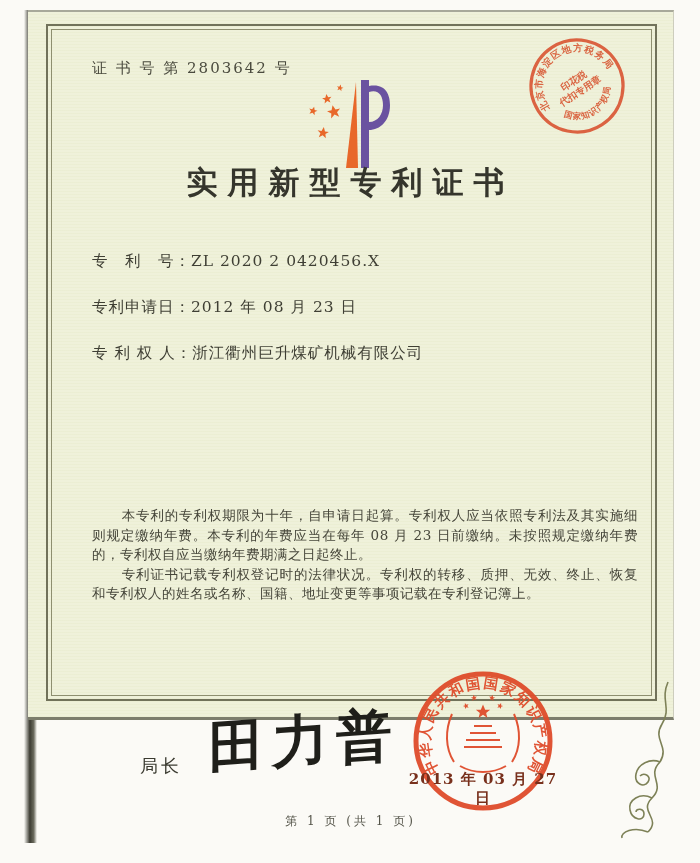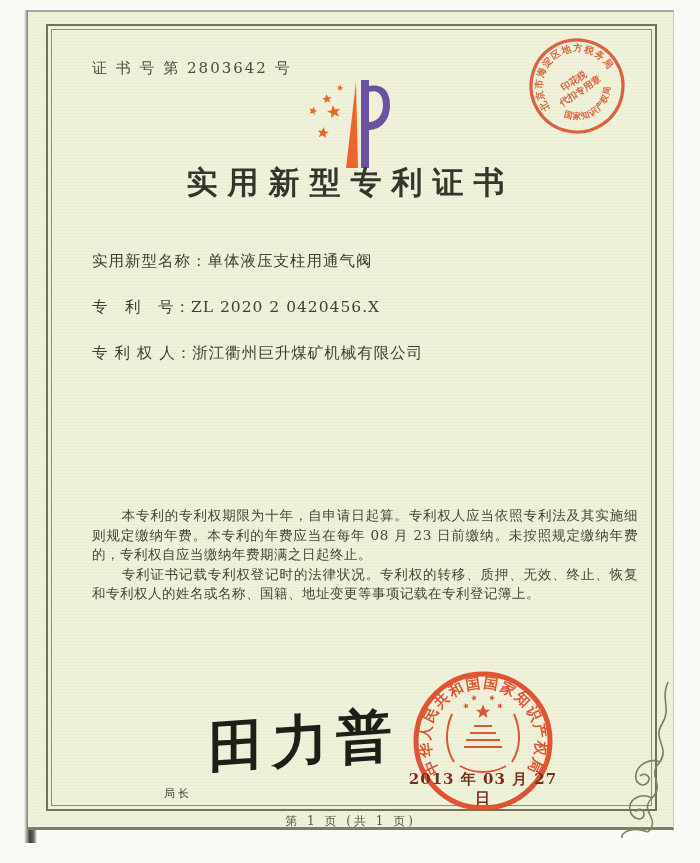--- a/index.html
+++ b/index.html
@@ -2,21 +2,21 @@
 <html><head>
 <meta charset="utf-8">
 <style>
   * { margin:0; padding:0; box-sizing:border-box; }
   html,body { width:700px; height:863px; background:#fbfaf6; overflow:hidden;
               font-family:"DejaVu Serif","Liberation Serif",serif; }
   .page { position:relative; width:700px; height:863px; }
 
   
   .paper {
-    position:absolute; left:28px; top:10px; width:646px; height:820px;
+    position:absolute; left:28px; top:10px; width:646px; height:710px;
     background:repeating-linear-gradient(180deg,#eff1da 0px,#eff1da 2px,#e8ebcd 3px);
     border-top:2px solid #a8a99a; border-bottom:3px solid #7c7d6c;
     border-right:1px solid #cdcdbd;
   }
   .spine-shadow {
     position:absolute; left:24px; top:10px; width:13px; height:833px;
     background:linear-gradient(90deg,rgba(90,90,75,0) 0%,#3c3c32 45%,#6b6b5e 75%,rgba(120,120,110,0) 100%);
   }
   .frame-outer { position:absolute; left:18px; right:16px; top:12px; bottom:16px;
                  border:2px solid #71725a; }
@@ -35,22 +35,22 @@
   .fields { position:absolute; left:64px; top:236px; right:40px; }
   .field-row { height:27px; line-height:27px; margin-bottom:19px; font-size:15.5px;
                color:#3f3f34; white-space:nowrap; }
   .field-row .lab { letter-spacing:1px; }
   .field-row .val { letter-spacing:1px; }
 
   .paras { position:absolute; left:64px; top:494px; width:546px; font-size:13.5px;
            line-height:19.5px; color:#46463a; text-align:justify; }
   .paras p { text-indent:2.2em; letter-spacing:0.5px; }
 
-  .director { position:absolute; left:136px; top:742px; font-size:11px; letter-spacing:3px;
-              color:#3a3a30;margin-top:32px; }
+  .director { position:absolute; left:112px; top:742px; font-size:18px; letter-spacing:3px;
+              color:#3a3a30; }
   .signature { position:absolute; left:180px; top:692px; font-size:56px; font-weight:bold;
                color:#1f1f1a; transform:rotate(-4deg) skewX(-4deg); letter-spacing:8px;
                font-family:"DejaVu Serif",serif; }
 
   
   .tax-seal { position:absolute; left:499px; top:24px; width:100px; height:100px;
               transform:rotate(-33deg); opacity:.92; }
   
   .office-seal { position:absolute; left:380px; top:654px; width:150px; height:150px;
                  opacity:.95; }
@@ -89,24 +89,24 @@
       </g>
       <path d="M58,4 L48,90 L60,90 Z" fill="#e8682a"></path>
       <path fill-rule="evenodd" fill="#6a52a0" d="M63,2 L71,2 L71,90 L63,90 Z
                M71,8 C87,5 92,16 92,27 C92,43 82,52 71,52 L71,44 C80,44 85,36 85,27 C85,17 80,11 71,14 Z"></path>
     </svg>
 
     <div class="title">实用新型专利证书</div>
 
     <div class="fields">
       <div class="field-row">
-        <span class="lab">实用新型名称：</span><span class="val">单体液压支柱用通气阀</span>
+        <span class="lab">专　利　号：</span><span class="val">ZL 2020 2 0420456.X</span>
       </div>
       <div class="field-row">
-        <span class="lab">专　利　号：</span><span class="val">ZL 2020 2 0420456.X</span>
+        <span class="lab">专利申请日：</span><span class="val">2012 年 08 月 23 日</span>
       </div>
       <div class="field-row">
         <span class="lab">专 利 权 人：</span><span class="val">浙江衢州巨升煤矿机械有限公司</span>
       </div>
     </div>
 
     <div class="paras">
       <p>本专利的专利权期限为十年，自申请日起算。专利权人应当依照专利法及其实施细则规定缴纳年费。本专利的年费应当在每年 08 月 23 日前缴纳。未按照规定缴纳年费的，专利权自应当缴纳年费期满之日起终止。</p>
       <p>专利证书记载专利权登记时的法律状况。专利权的转移、质押、无效、终止、恢复和专利权人的姓名或名称、国籍、地址变更等事项记载在专利登记簿上。</p>
     </div>

